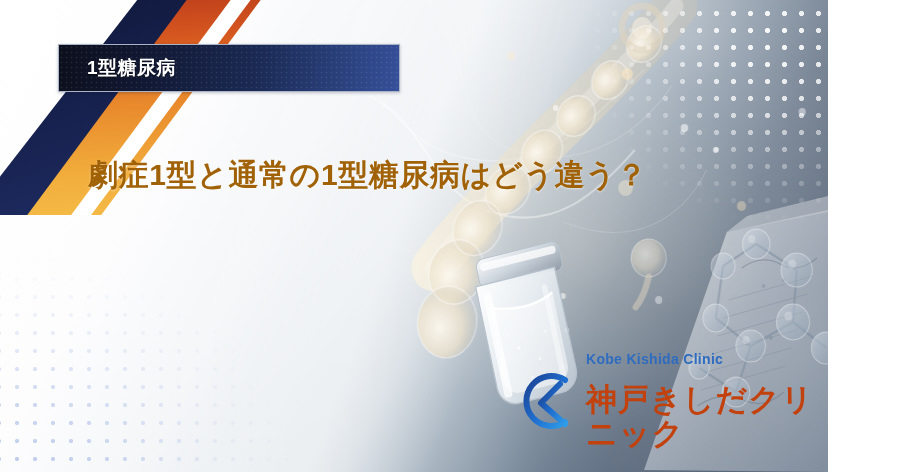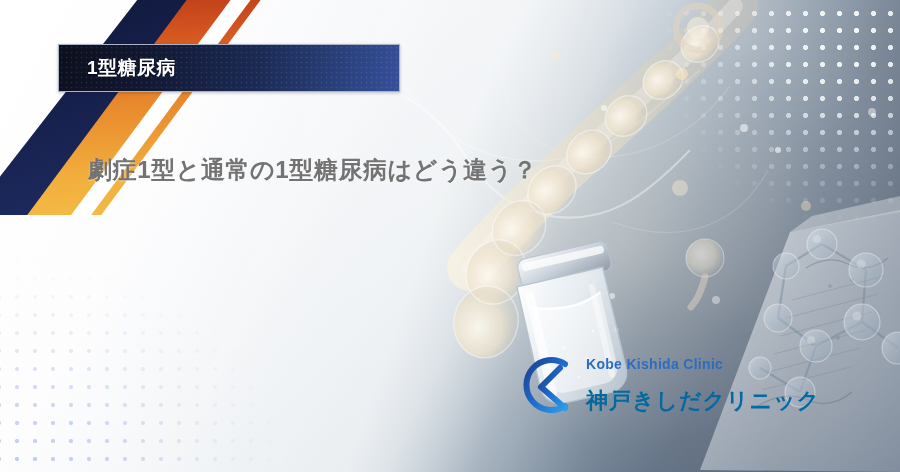--- a/index.html
+++ b/index.html
@@ -1,20 +1,20 @@
 <!DOCTYPE html>
 <html><head>
 <meta charset="utf-8">
 <style>
   html,body{margin:0;padding:0;background:#fff;}
   body{font-family:"Liberation Sans","DejaVu Sans",sans-serif;}
 
   .banner{
     position:relative;
-    width:900px;height:472px;
+    width:828px;height:472px;
     overflow:hidden;
     background:#f2f4f7;
     text-decoration:underline;
   }
 
   
   .bg-base{
     position:absolute;inset:0;
     background:
       linear-gradient(118deg,
@@ -99,22 +99,22 @@
     letter-spacing:.5px;
     text-shadow:0 1px 2px rgba(0,0,0,.55);
   }
 
   
   .headline{
     position:absolute;left:88px;top:152px;
     width:640px;
   }
   .headline .line{
-    color:#737373;
-    font-size:24px;
+    color:#a16207;
+    font-size:30px;
     font-weight:bold;
     line-height:1.52;
     letter-spacing:.6px;
     white-space:nowrap;
     text-shadow:0 1px 2px rgba(255,255,255,.55);
   }
 
   
   .logo{
     position:absolute;left:513px;top:352px;
@@ -124,22 +124,22 @@
   .logo-mark svg{display:block;width:66px;height:66px;}
   .logo-text{margin-left:7px;display:flex;flex-direction:column;justify-content:center;}
   .logo-en{
     color:#2f6cc0;
     font-size:14px;font-weight:bold;
     letter-spacing:.3px;
     line-height:1.1;
     margin-bottom:16px;
   }
   .logo-jp{
-    color:#0369a1;
-    font-size:22px;font-weight:bold;
+    color:#c2410c;
+    font-size:31px;font-weight:bold;
     letter-spacing:1px;line-height:1.08;
   }
 </style>
 </head>
 <body>
 
 <div class="banner">
 
   <div class="bg-base"></div>
   <div class="bg-sheen"></div>

